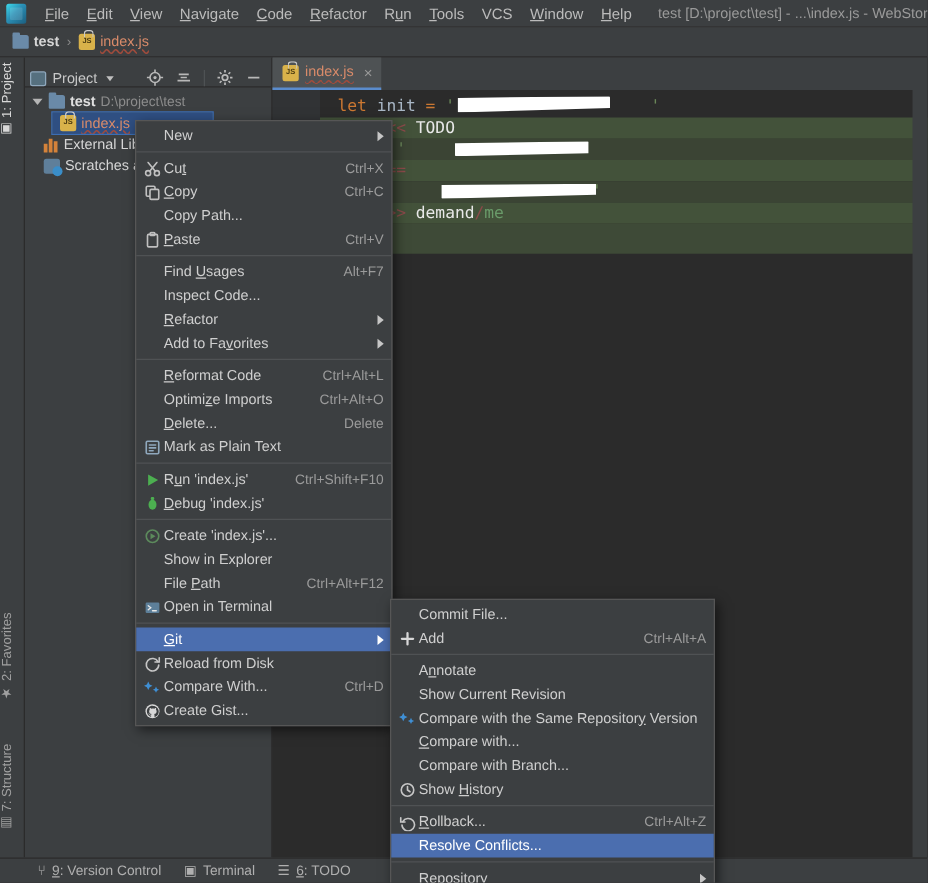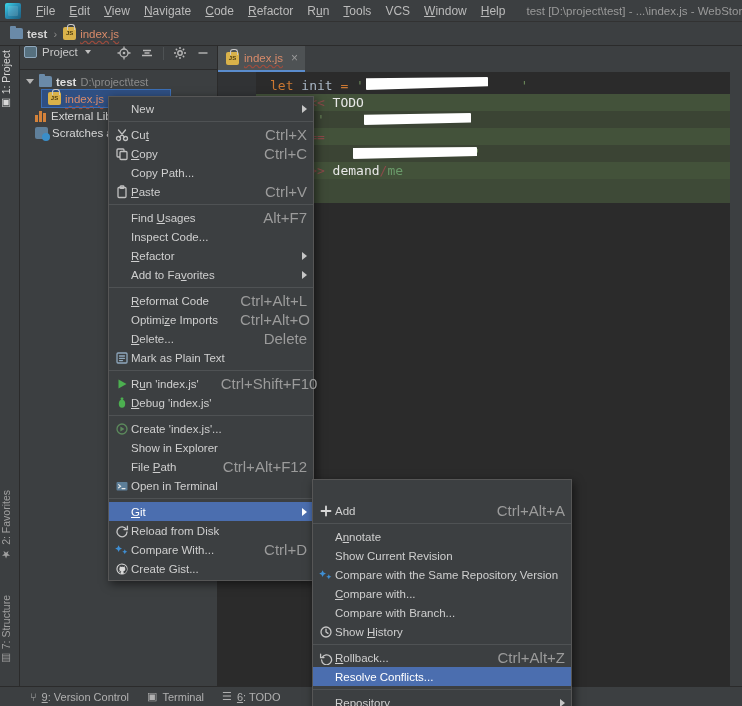--- a/index.html
+++ b/index.html
@@ -73,21 +73,21 @@
   }
   .vtab.active { color:#d8d8d8; }
   .vtab .g { display:inline-block; margin-bottom:4px; }
 
   
   .projwin {
     position:absolute; left:20px; top:46px; width:198px; height:640px;
     background:#3c3f41; border-right:1px solid #2b2b2b;
   }
   .proj-header {
-    height:24px; display:flex; align-items:flex-start; padding:0 4px;
+    height:24px; display:flex; align-items:flex-end; padding:0 4px;
     border-bottom:1px solid #2b2b2b;
   }
   .proj-title { display:flex; align-items:center; gap:5px; font-size:11.5px; color:#c8c8c8; }
   .sq-ico {
     width:13px;height:12px;border:1.6px solid #8fa8bd;border-radius:2px;background:#56707f;flex:none;
   }
   .caret-dn { width:0;height:0;border-left:3.5px solid transparent;border-right:3.5px solid transparent;border-top:4px solid #c0c0c0;margin-left:2px;}
   .proj-tools { margin-left:auto; display:flex; align-items:center; gap:9px; padding-right:3px;}
   .ptool { width:14px; height:14px; position:relative; }
   .ptool svg { display:block; }
@@ -155,21 +155,21 @@
     box-shadow:2px 3px 9px rgba(0,0,0,.55); padding:2px 0; z-index:50;
   }
   .mrow {
     height:19px; display:flex; align-items:center; padding:0 6px 0 4px;
     font-size:11.5px; color:#cfcfcf; white-space:nowrap; position:relative;
   }
   .mrow.hl { background:#4b6eaf; color:#ffffff; }
   .mico { width:18px; height:15px; flex:none; display:flex; align-items:center; justify-content:center; }
   .mlabel { flex:1; }
   .mlabel u { text-decoration:underline; }
-  .mkey { color:#9b9b9b; font-size:15px; margin-left:22px; }
+  .mkey { color:#9b9b9b; font-size:11px; margin-left:22px; }
   .marrow {
     width:0;height:0;border-top:4px solid transparent;border-bottom:4px solid transparent;
     border-left:5px solid #c6c6c6; margin-left:14px; flex:none;
   }
   .mrow.hl .marrow { border-left-color:#ffffff; }
   .msep { height:1px; background:#4f5254; margin:3px 0; }
 
   .menu-main { left:108px; top:96px; width:206px; }
   .menu-git  { left:312px; top:479px; width:260px; }
 </style>
@@ -484,20 +484,21 @@
             <path d="M7 2.6c-2.5 0-4.5 2-4.5 4.5 0 2 1.3 3.7 3.1 4.3.2 0 .3-.1.3-.2v-.9c-1.2.3-1.5-.5-1.5-.5-.2-.5-.5-.7-.5-.7-.4-.3 0-.3 0-.3.4 0 .7.5.7.5.4.7 1.1.5 1.4.4 0-.3.2-.5.3-.6-1-.1-2-.5-2-2.2 0-.5.2-.9.5-1.2 0-.1-.2-.6 0-1.2 0 0 .4-.1 1.3.5.4-.1.8-.2 1.2-.2.4 0 .8 0 1.2.2.9-.6 1.3-.5 1.3-.5.2.6 0 1.1 0 1.2.3.3.5.7.5 1.2 0 1.7-1 2.1-2 2.2.2.1.3.4.3.9v1.4c0 .1.1.2.3.2 1.8-.6 3.1-2.3 3.1-4.3 0-2.5-2-4.5-4.5-4.5z" fill="#3c3f41"></path>
           </svg>
         </span>
         <span class="mlabel">Create Gist...</span>
       </div>
     </div>
 
   <div class="menu menu-git" id="gitmenu">
       <div class="mrow">
         <span class="mico"></span>
+        <span class="mlabel">Commit File...</span>
       </div>
       <div class="mrow">
         <span class="mico">
           <svg width="14" height="14" viewBox="0 0 14 14">
             <path d="M7 2.5v9M2.5 7h9" stroke="#d8d8d8" stroke-width="1.8" stroke-linecap="round"></path>
           </svg>
         </span>
         <span class="mlabel">Add</span>
         <span class="mkey">Ctrl+Alt+A</span>
       </div>

